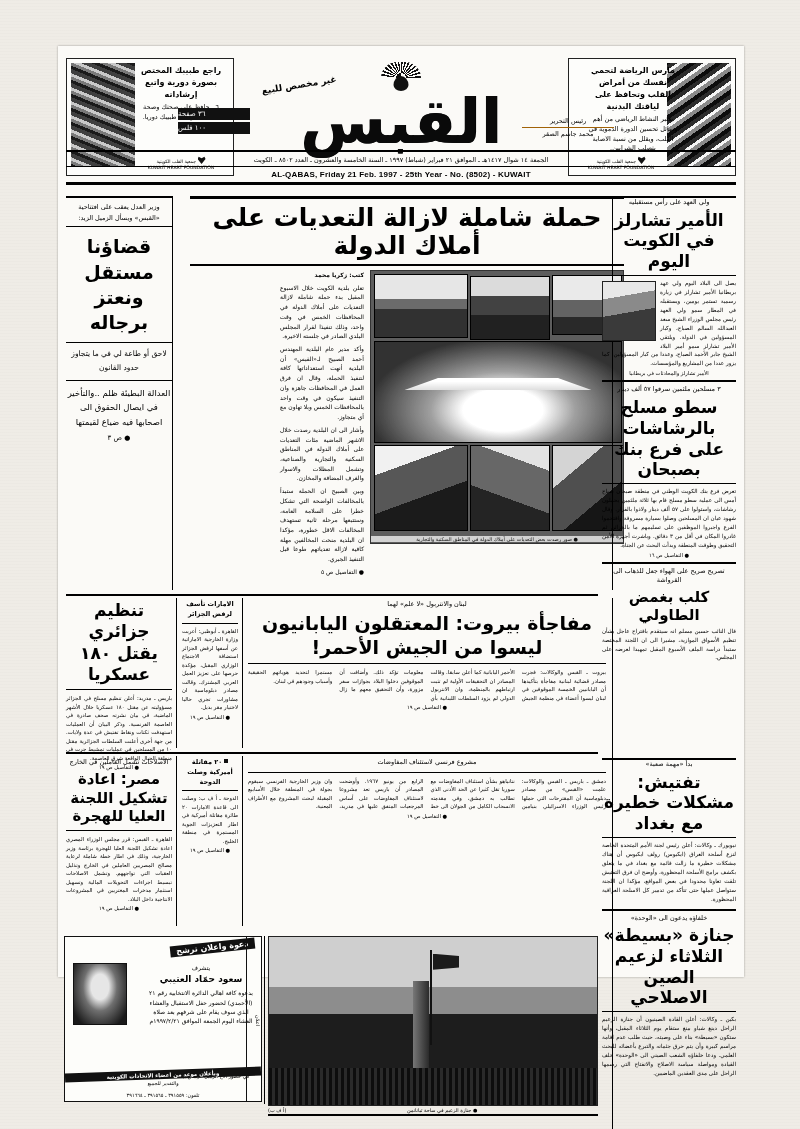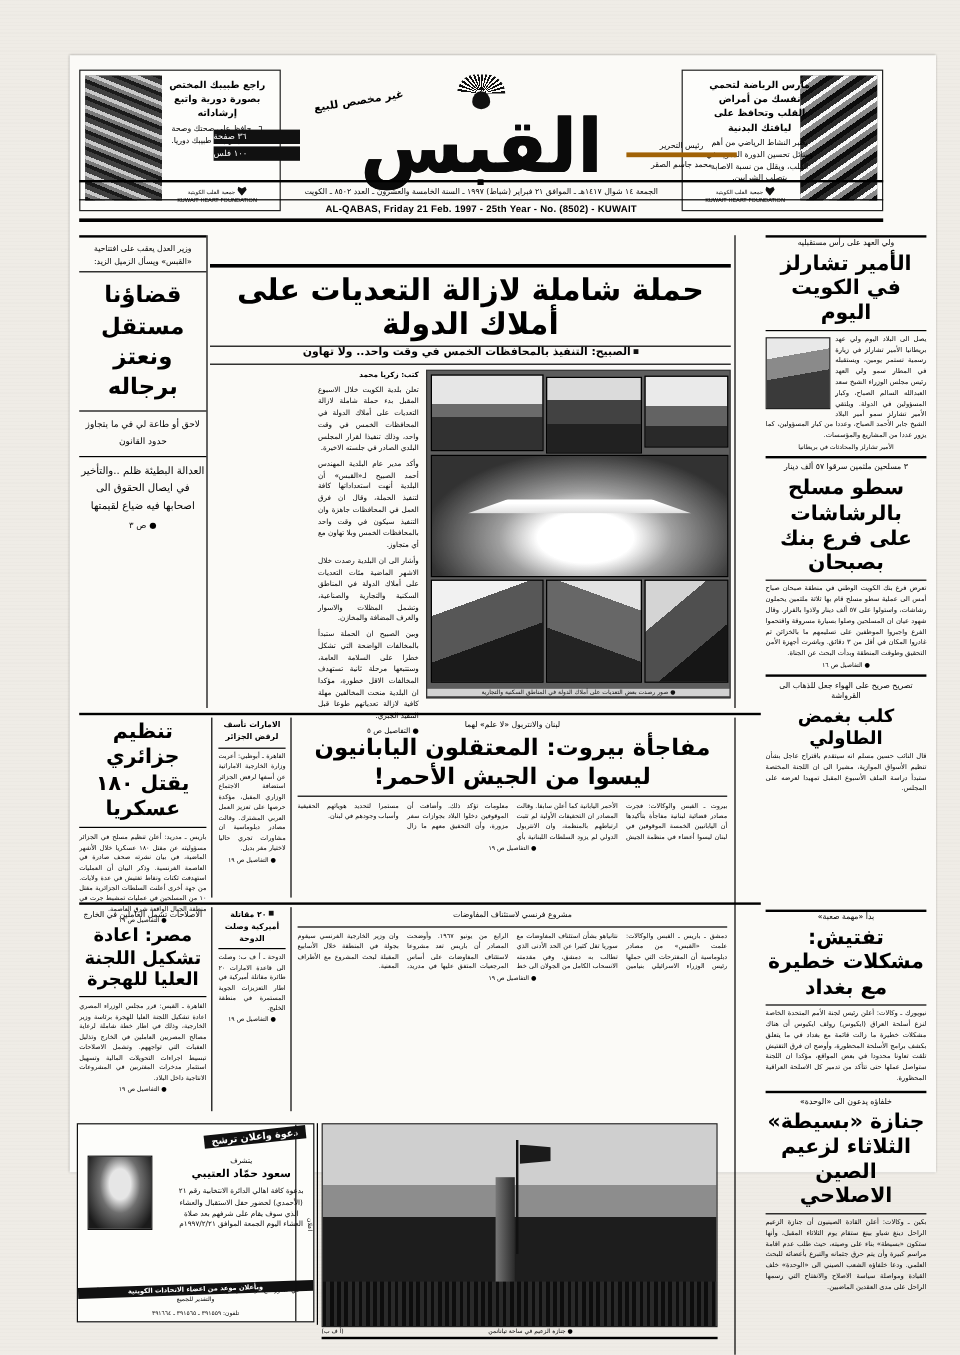--- a/index.html
+++ b/index.html
@@ -13,21 +13,20 @@
   #paper{
     position:absolute;left:0;top:0;width:800px;height:1129px;
     background:
       repeating-linear-gradient(0deg, rgba(0,0,0,.012) 0 1px, rgba(0,0,0,0) 1px 3px),
       #efece6;
   }
   .np{
     position:absolute;left:58px;top:46px;width:686px;height:931px;
     background:#fbfaf7;
     box-shadow:0 0 2px rgba(0,0,0,.35);
-    padding-left:36px;
   }
   
   .ar{direction:rtl;unicode-bidi:isolate;}
   .hr1{height:1px;background:#000;}
   .hr2{height:2px;background:#000;}
   .hr3{height:3px;background:#000;}
 
   
   #masthead{position:absolute;left:0;top:0;width:686px;height:140px;}
   .mast-logo{
@@ -84,21 +83,21 @@
     font-size:7px;line-height:1.45;color:#fff;
   }
   .mast-price div{background:#111;margin-bottom:2px;padding:1px 0;}
   .mast-free{
     position:absolute;left:196px;top:34px;width:90px;font-size:9px;font-weight:bold;
     transform:rotate(-9deg);text-align:center;
   }
   .mast-editor{
     position:absolute;right:130px;top:70px;width:92px;text-align:center;font-size:6.5px;line-height:1.6;
   }
-  .mast-editor .lbl{border-bottom:4px solid #a16207;display:block;padding-bottom:1px;margin-bottom:1px;}
+  .mast-editor .lbl{border-bottom:1px solid #a16207;display:block;padding-bottom:1px;margin-bottom:1px;}
   .mast-dateline{
     position:absolute;left:0;right:0;top:110px;text-align:center;font-size:6.5px;
   }
   .mast-en{
     position:absolute;left:0;right:0;top:124px;text-align:center;
     font-size:8px;font-weight:bold;font-family:"Liberation Sans",sans-serif;direction:ltr;
     letter-spacing:.2px;
   }
 
   
@@ -110,21 +109,21 @@
   #leftcol .top-kick{font-size:6.5px;line-height:1.65;text-align:center;border-bottom:1px solid #000;padding-bottom:3px;}
   #leftcol .bighead{
     font-size:19px;font-weight:bold;text-align:center;line-height:1.32;margin:7px 0 7px 0;
     letter-spacing:1px;
   }
   #leftcol .sub{font-size:7.5px;line-height:1.85;text-align:center;}
   #leftcol .sub2{font-size:8.5px;line-height:1.75;text-align:center;margin-top:4px;}
   .dotend{text-align:center;font-size:7px;margin-top:4px;}
 
   
-  #mainstory{left:117px;top:150px;width:434px;margin-top:24px;}
+  #mainstory{left:132px;top:150px;width:434px;}
   .mainhead{
     font-size:25px;font-weight:bold;text-align:center;line-height:1.12;margin:5px 0 4px 0;
     letter-spacing:-0.5px;
   }
   .mainsub{
     font-size:9px;text-align:center;letter-spacing:2.4px;margin-bottom:4px;font-weight:bold;
   }
   .photomontage{
     width:252px;height:272px;float:right;margin:0 0 4px 6px;border:1px solid #333;
     position:relative;overflow:hidden;background:#5d5d5d;
@@ -292,23 +291,20 @@
     <div class="hr1" style="margin:5px 0;"></div>
     <div class="sub2 ar">العدالة البطيئة ظلم ..والتأخير في ايصال الحقوق الى اصحابها فيه ضياع لقيمتها</div>
     <div class="dotend ar">● ص ٣</div>
   </div>
   <div class="colrule" style="left:114px;top:150px;height:394px;"></div>
 
   <div class="col" id="mainstory">
     <div class="hr3"></div>
     <div class="mainhead ar">حملة شاملة لازالة التعديات على أملاك الدولة</div>
     <div class="hr1"></div>
-    <div class="mainsub ar">
-      <span class="bullet"></span><span>الصبيح: التنفيذ بالمحافظات الخمس في وقت واحد.. ولا تهاون</span>
-    </div>
     <div class="hr1" style="margin-bottom:4px;"></div>
 
     <div class="mainbody ar">
       <div class="photomontage">
         <div class="ph p1"></div>
         <div class="ph p2"></div>
         <div class="ph p3"></div>
         <div class="ph p4"></div>
         <div class="ph p5"></div>
         <div class="ph p6"></div>

